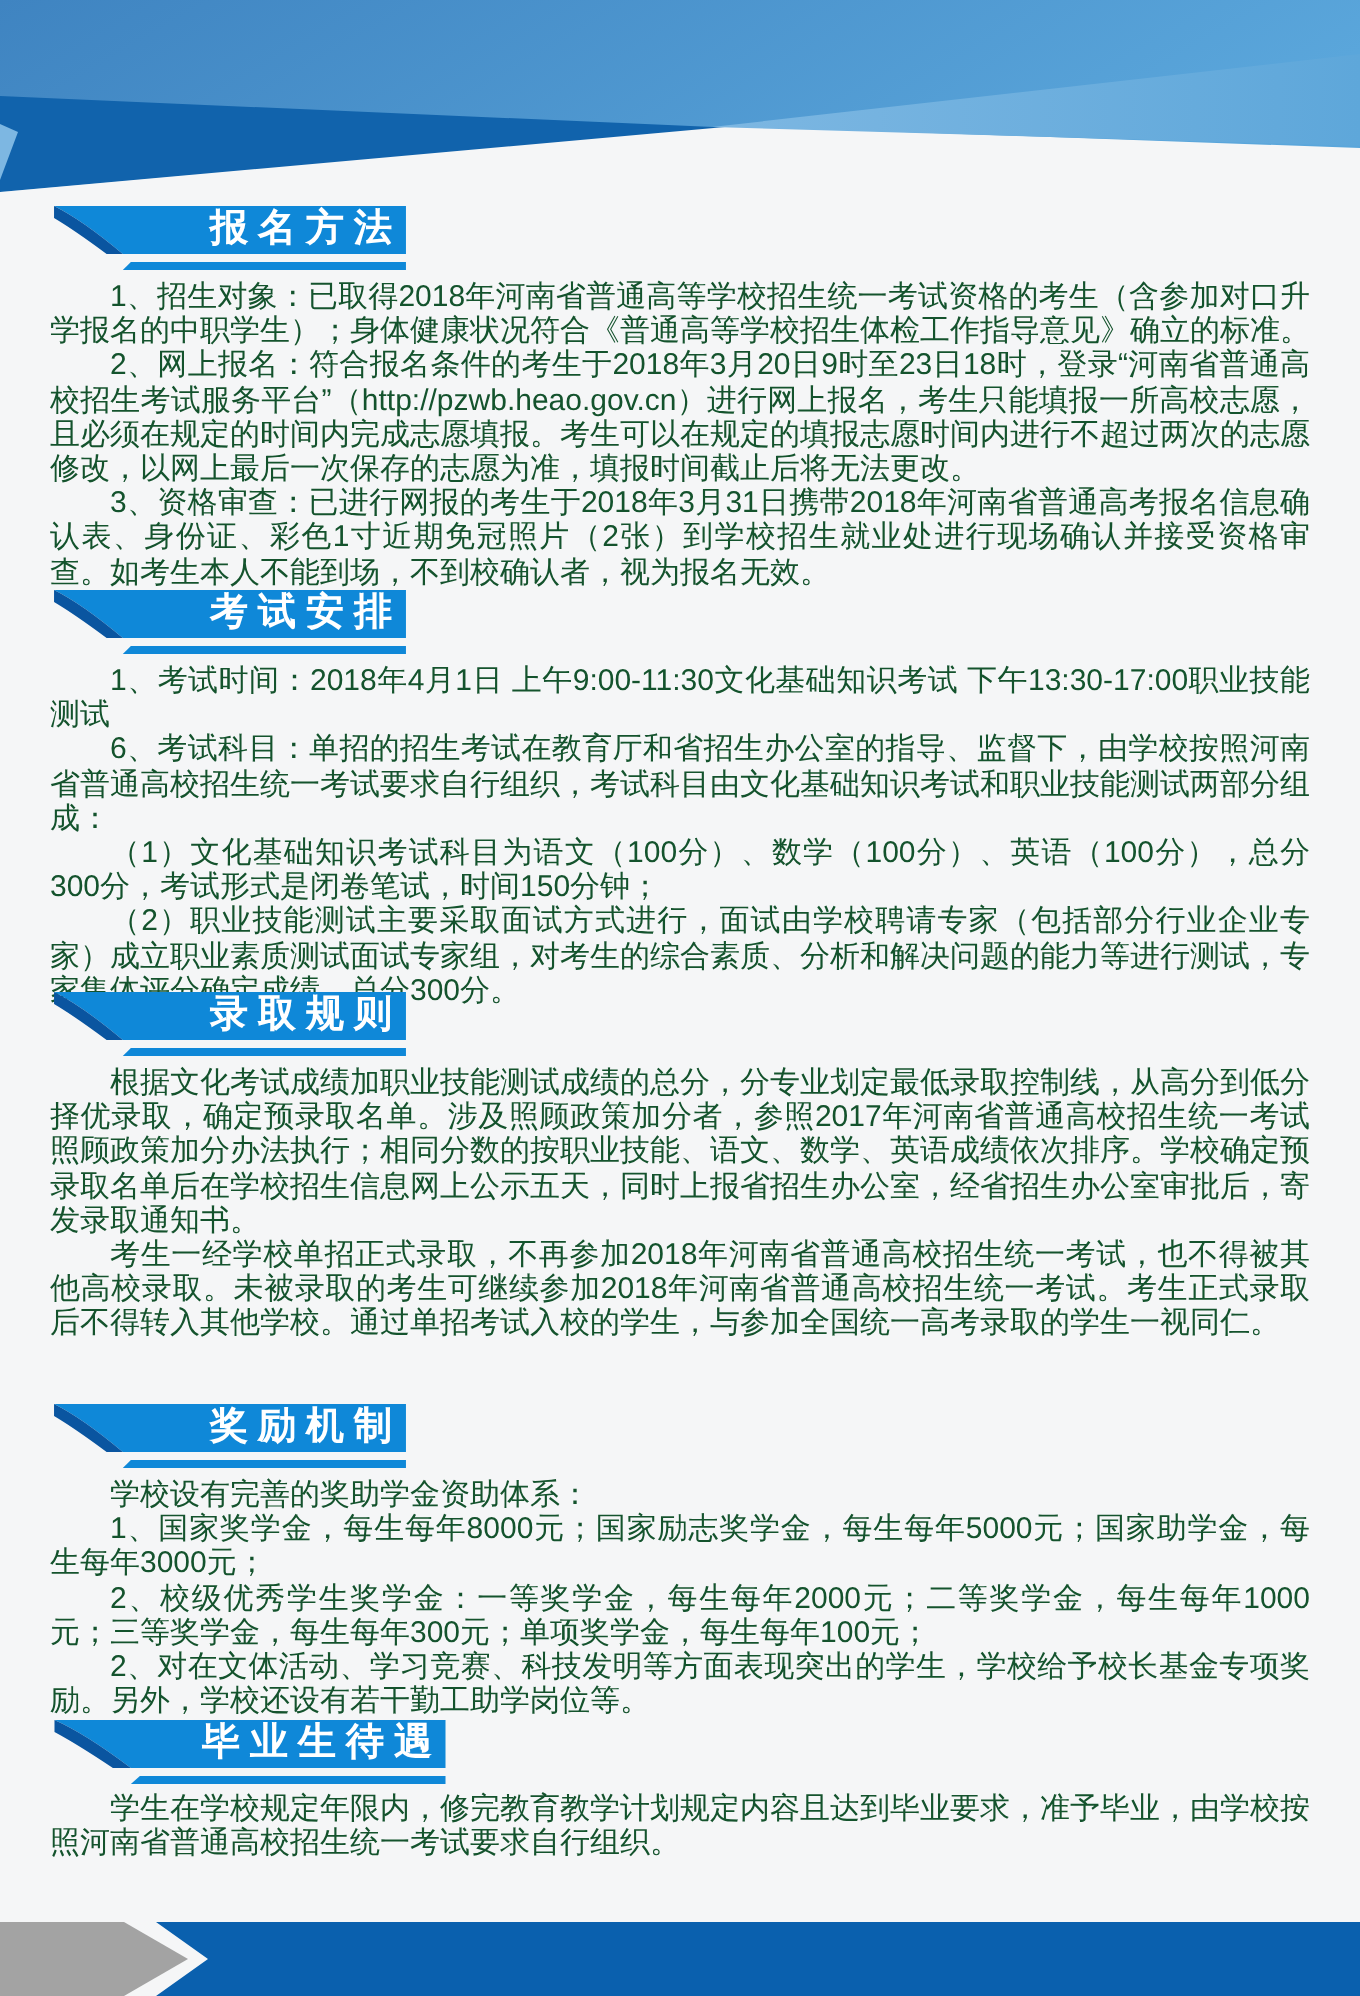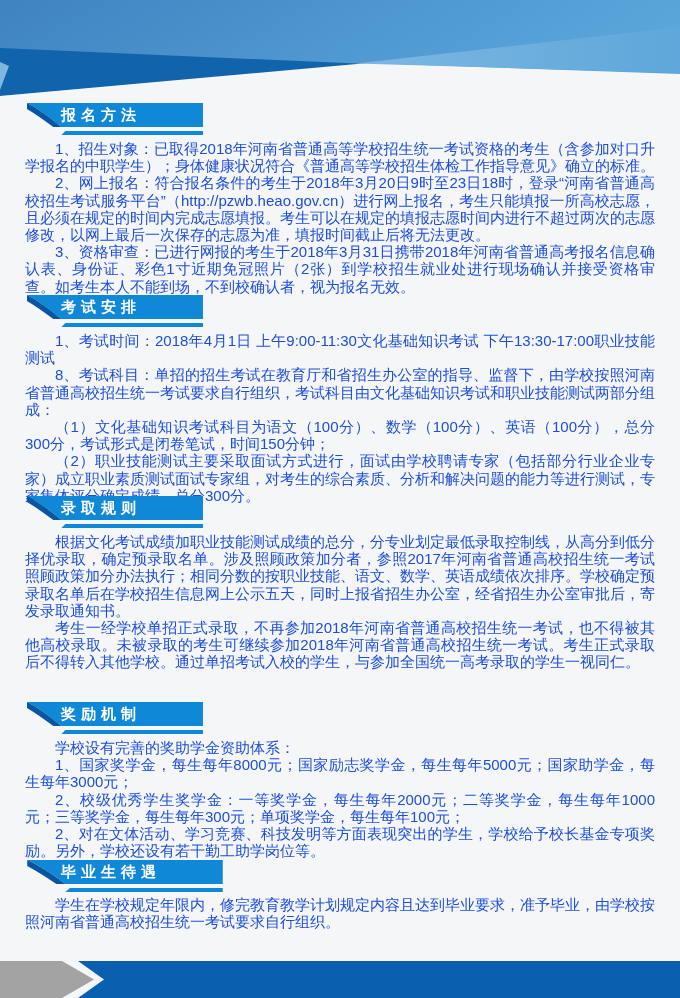--- a/index.html
+++ b/index.html
@@ -42,32 +42,32 @@
     position: absolute;
     top: 0; left: 0;
     width: 100%; height: 100%;
     display: block;
   }
   .ribbon .ribbon-label {
     position: absolute;
     top: 3px; left: 36px; right: 4px;
     height: 24px;
     line-height: 24px;
-    text-align: left;
+    text-align: right;
     color: #ffffff;
-    font-size: 15px;
+    font-size: 19px;
     font-weight: bold;
     letter-spacing: 5px;
     white-space: nowrap;
   }
   .sec-body { margin-top: 3px; }
   .sec-body p {
     font-size: 15px;
     line-height: 17.2px;
-    color: #1d4ed8;
+    color: #14532d;
     text-align: justify;
     text-indent: 2em;
     font-weight: 500;
   }
   
   .footer-graphic {
     position: absolute;
     left: 0; top: 961px;
     width: 680px; height: 37px;
     display: block;
@@ -118,21 +118,21 @@
       <svg viewBox="0 0 178 36" preserveAspectRatio="none">
         <path d="M2 3 L176 3 L176 27 L36 27 Q16 10 2 3 Z" fill="#0f88d8"></path>
         <path d="M2 3 Q16 10 36 27 L28 27 Q12 15 2 9 Z" fill="#0a55a0"></path>
         <path d="M8 13 L26 27 L16 27 Q10 19 4 15 Z" fill="#f5f6f7"></path>
         <polygon points="40,31 176,31 176,35 36,35" fill="#0f88d8"></polygon>
       </svg>
       <span class="ribbon-label">考试安排</span>
     </div>
     <div class="sec-body">
       <p>1、考试时间：2018年4月1日 上午9:00-11:30文化基础知识考试 下午13:30-17:00职业技能测试</p>
-      <p>8、考试科目：单招的招生考试在教育厅和省招生办公室的指导、监督下，由学校按照河南省普通高校招生统一考试要求自行组织，考试科目由文化基础知识考试和职业技能测试两部分组成：</p>
+      <p>6、考试科目：单招的招生考试在教育厅和省招生办公室的指导、监督下，由学校按照河南省普通高校招生统一考试要求自行组织，考试科目由文化基础知识考试和职业技能测试两部分组成：</p>
       <p>（1）文化基础知识考试科目为语文（100分）、数学（100分）、英语（100分），总分300分，考试形式是闭卷笔试，时间150分钟；</p>
       <p>（2）职业技能测试主要采取面试方式进行，面试由学校聘请专家（包括部分行业企业专家）成立职业素质测试面试专家组，对考生的综合素质、分析和解决问题的能力等进行测试，专家集体评分确定成绩，总分300分。</p>
     </div>
   </div>
 
   <div class="section sec-3">
     <div class="ribbon w4">
       <svg viewBox="0 0 178 36" preserveAspectRatio="none">
         <path d="M2 3 L176 3 L176 27 L36 27 Q16 10 2 3 Z" fill="#0f88d8"></path>
         <path d="M2 3 Q16 10 36 27 L28 27 Q12 15 2 9 Z" fill="#0a55a0"></path>

